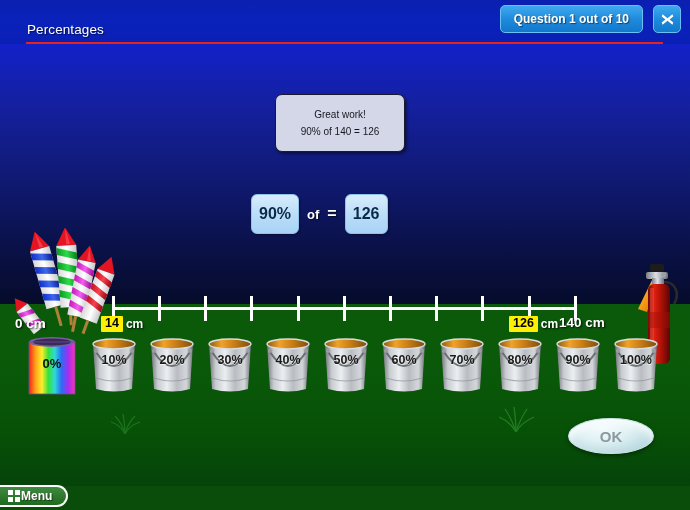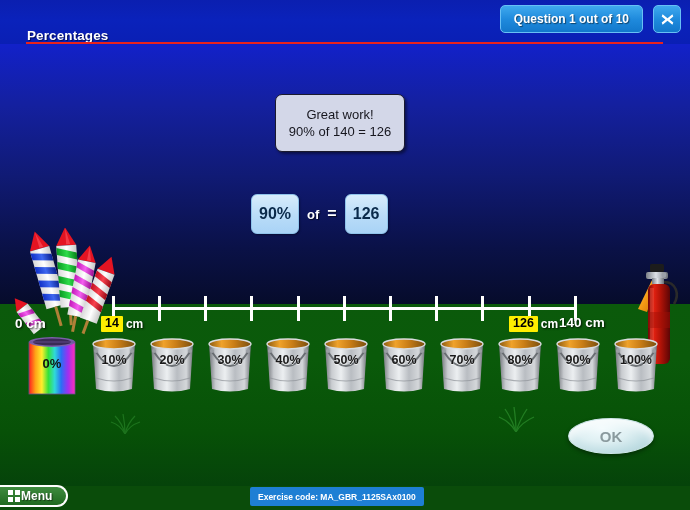--- a/index.html
+++ b/index.html
@@ -21,23 +21,23 @@
   
   #header {
     position: absolute;
     left: 0; top: 0;
     width: 690px; height: 44px;
     background: linear-gradient(180deg, #0b1fb0 0%, #0a22bb 45%, #0a1fb4 100%);
     z-index: 40;
   }
   #header-title {
     position: absolute;
-    left: 27px; top: 28px;
+    left: 27px; top: 22px;
     font-size: 13.5px;
-    font-weight: bold;
+    font-weight: normal;
     color: #ffffff;
     text-shadow: 1px 1px 1px rgba(0,0,0,0.55);
     letter-spacing: 0.1px;
   }
   #header-rule {
     position: absolute;
     left: 26px; top: 42px;
     width: 637px; height: 2px;
     background: #e8231c;
   }
@@ -107,21 +107,21 @@
     box-shadow: 2px 2px 3px rgba(0,0,0,0.45);
     display: flex;
     flex-direction: column;
     align-items: center;
     justify-content: center;
     gap: 3px;
     z-index: 20;
   }
   #feedback-box div {
     color: #17171f;
-    font-size: 13px;
+    font-size: 10px;
     line-height: 14px;
     white-space: nowrap;
   }
 
   
   #equation {
     position: absolute;
     left: 251px; top: 194px;
     display: flex;
     align-items: center;
@@ -699,15 +699,14 @@
   <div id="menu-button">
     <svg width="13" height="13" viewBox="0 0 13 13">
       <rect x="0" y="0" width="5" height="5" fill="#ffffff"></rect>
       <rect x="7" y="0" width="5" height="5" fill="#ffffff"></rect>
       <rect x="0" y="7" width="5" height="5" fill="#ffffff"></rect>
       <rect x="7" y="7" width="5" height="5" fill="#ffffff"></rect>
     </svg>
     <span id="menu-label">Menu</span>
   </div>
 
-  <div id="exercise-code">Exercise code: MA_GBR_1125SAx0100</div>
 
 </div>
 
 </body></html>

